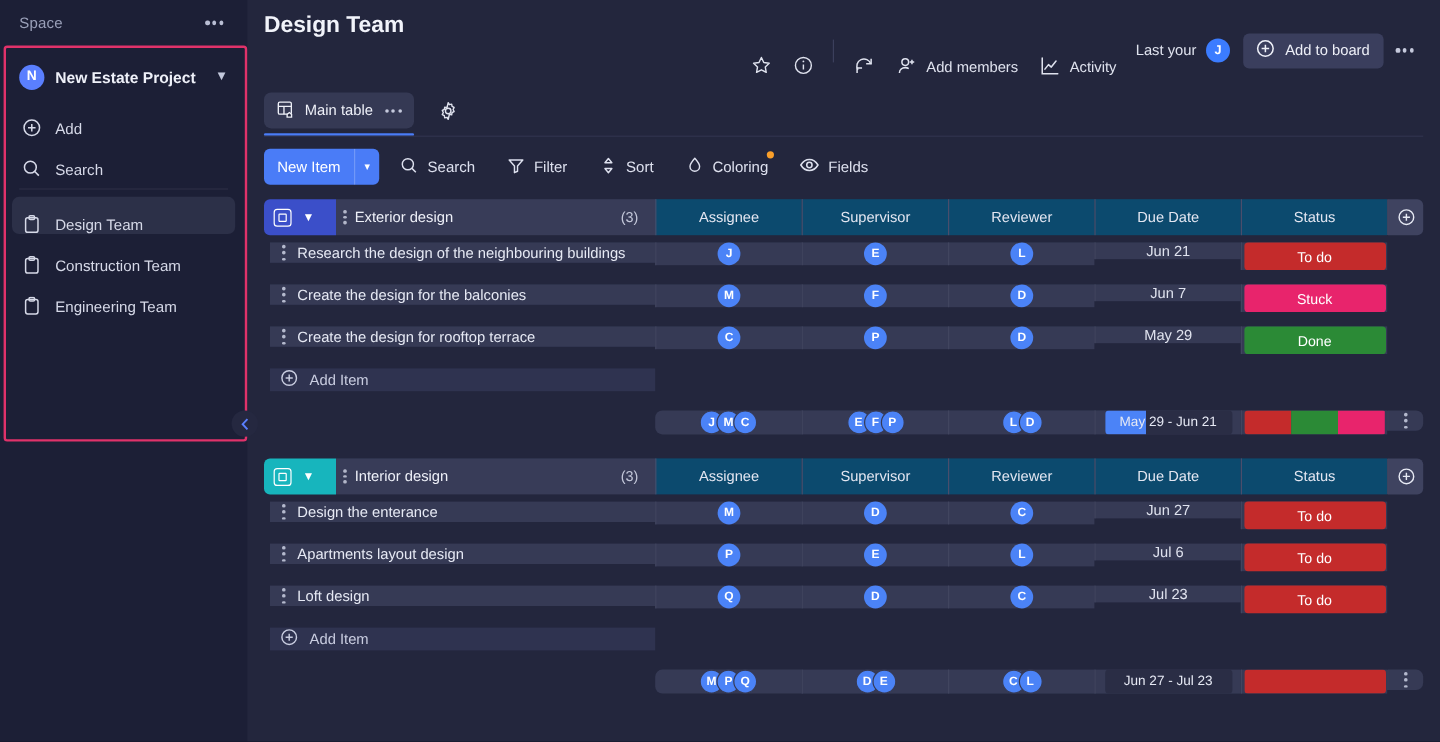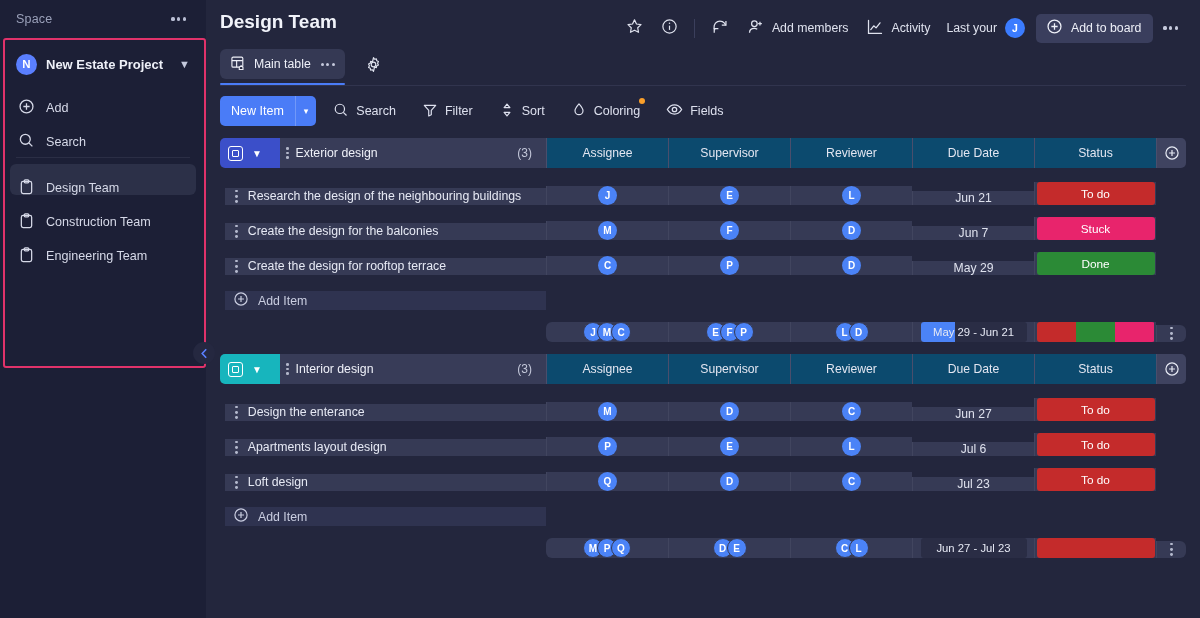--- a/index.html
+++ b/index.html
@@ -71,21 +71,21 @@
 
   .topbar { display: flex; align-items: flex-start; padding: 10px 14px 0 14px; }
   .title-block { flex: 1; min-width: 0; }
   .board-title { font-size: 19px; font-weight: bold; color: #f1f3fa; line-height: 24px; }
   .board-sub { font-size: 11.5px; color: #a8adc4; margin-top: 3px; }
 
   .top-actions { display: flex; align-items: center; gap: 0px; padding-top: 3px; }
   .ta-btn {
     display: flex; align-items: center; gap: 7px; height: 30px;
     padding: 0 9px; border-radius: 5px; cursor: pointer;
-    font-size: 12.3px; color: #dfe2ee; white-space: nowrap;
+    font-size: 12.3px; color: #dfe2ee; white-space: nowrap; margin-top: 28px;
   }
   .ta-sep { width: 1px; height: 19px; background: #3b3f5c; margin: 0 7px; }
   .lastseen { display: flex; align-items: center; gap: 8px; font-size: 12.3px; color: #dfe2ee; padding: 0 7px; }
   .av-blue {
     width: 20px; height: 20px; border-radius: 50%; background: #3b7cff;
     color: #fff; font-size: 10.5px; font-weight: bold;
     display: flex; align-items: center; justify-content: center;
   }
   .add-board {
     display: flex; align-items: center; gap: 8px; height: 29px;
@@ -124,21 +124,21 @@
     position: relative; margin-left: 4px;
   }
   .dot-badge {
     position: absolute; top: 2px; right: 4px; width: 6px; height: 6px;
     border-radius: 50%; background: #fa9f2a;
   }
 
   
   .table-area { padding: 12px 14px 0 14px; }
   .grp { margin-bottom: 4px; }
-  .row { display: flex; align-items: flex-end; height: 30px; }
+  .row { display: flex; align-items: flex-start; height: 30px; }
 
   .ghdr { height: 30px; align-items: center; margin-bottom: 6px; }
   .ghdr-ctrl {
     width: 60px; flex: 0 0 60px; height: 30px; display: flex; align-items: center;
     gap: 2px; border-radius: 5px 0 0 5px; padding-left: 8px; cursor: pointer;
   }
   .gh-box { width: 15px; height: 15px; border: 1.7px solid #fff; border-radius: 3px; display:flex;align-items:center;justify-content:center; }
   .gh-box span { width:7px;height:7px;border:1.5px solid #fff;border-radius:1px;display:block;}
   .gh-chev { color: #fff; font-size: 10px; margin-left: 7px; }
   .ghdr-name {

